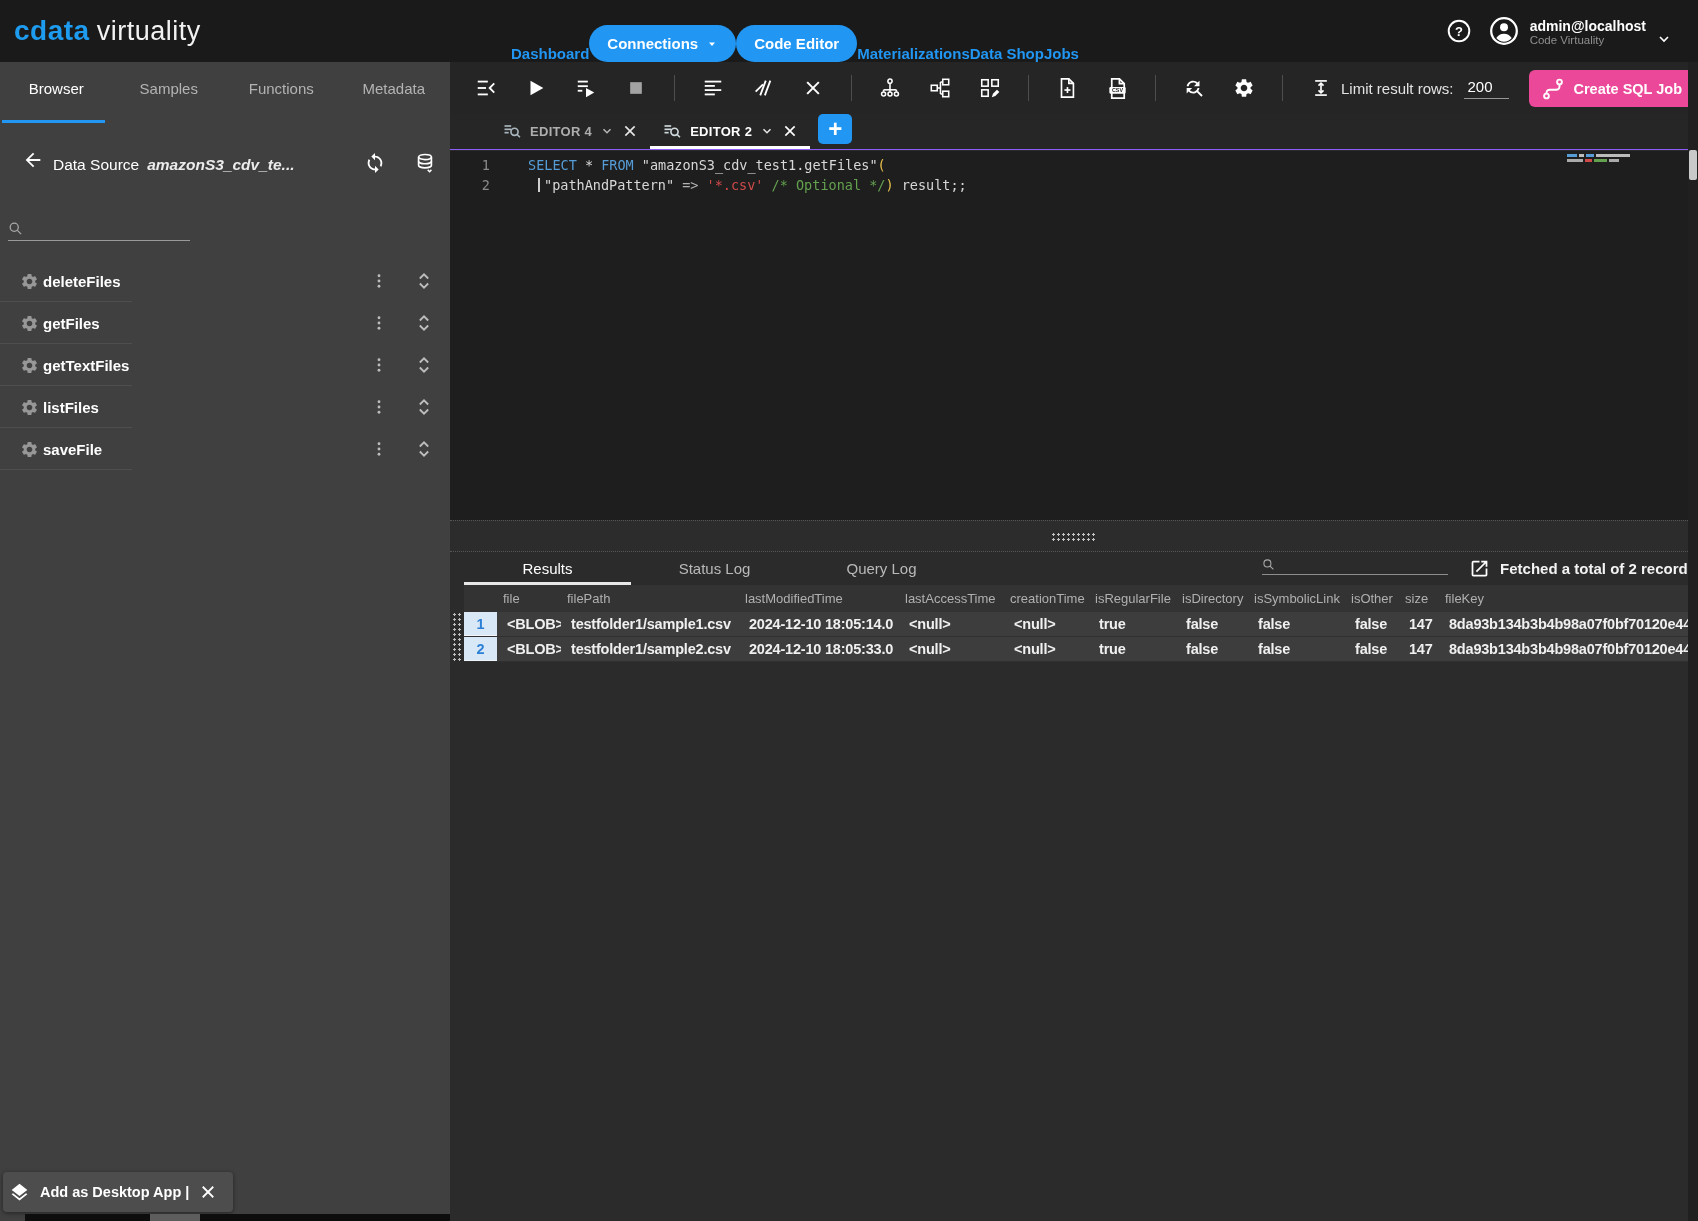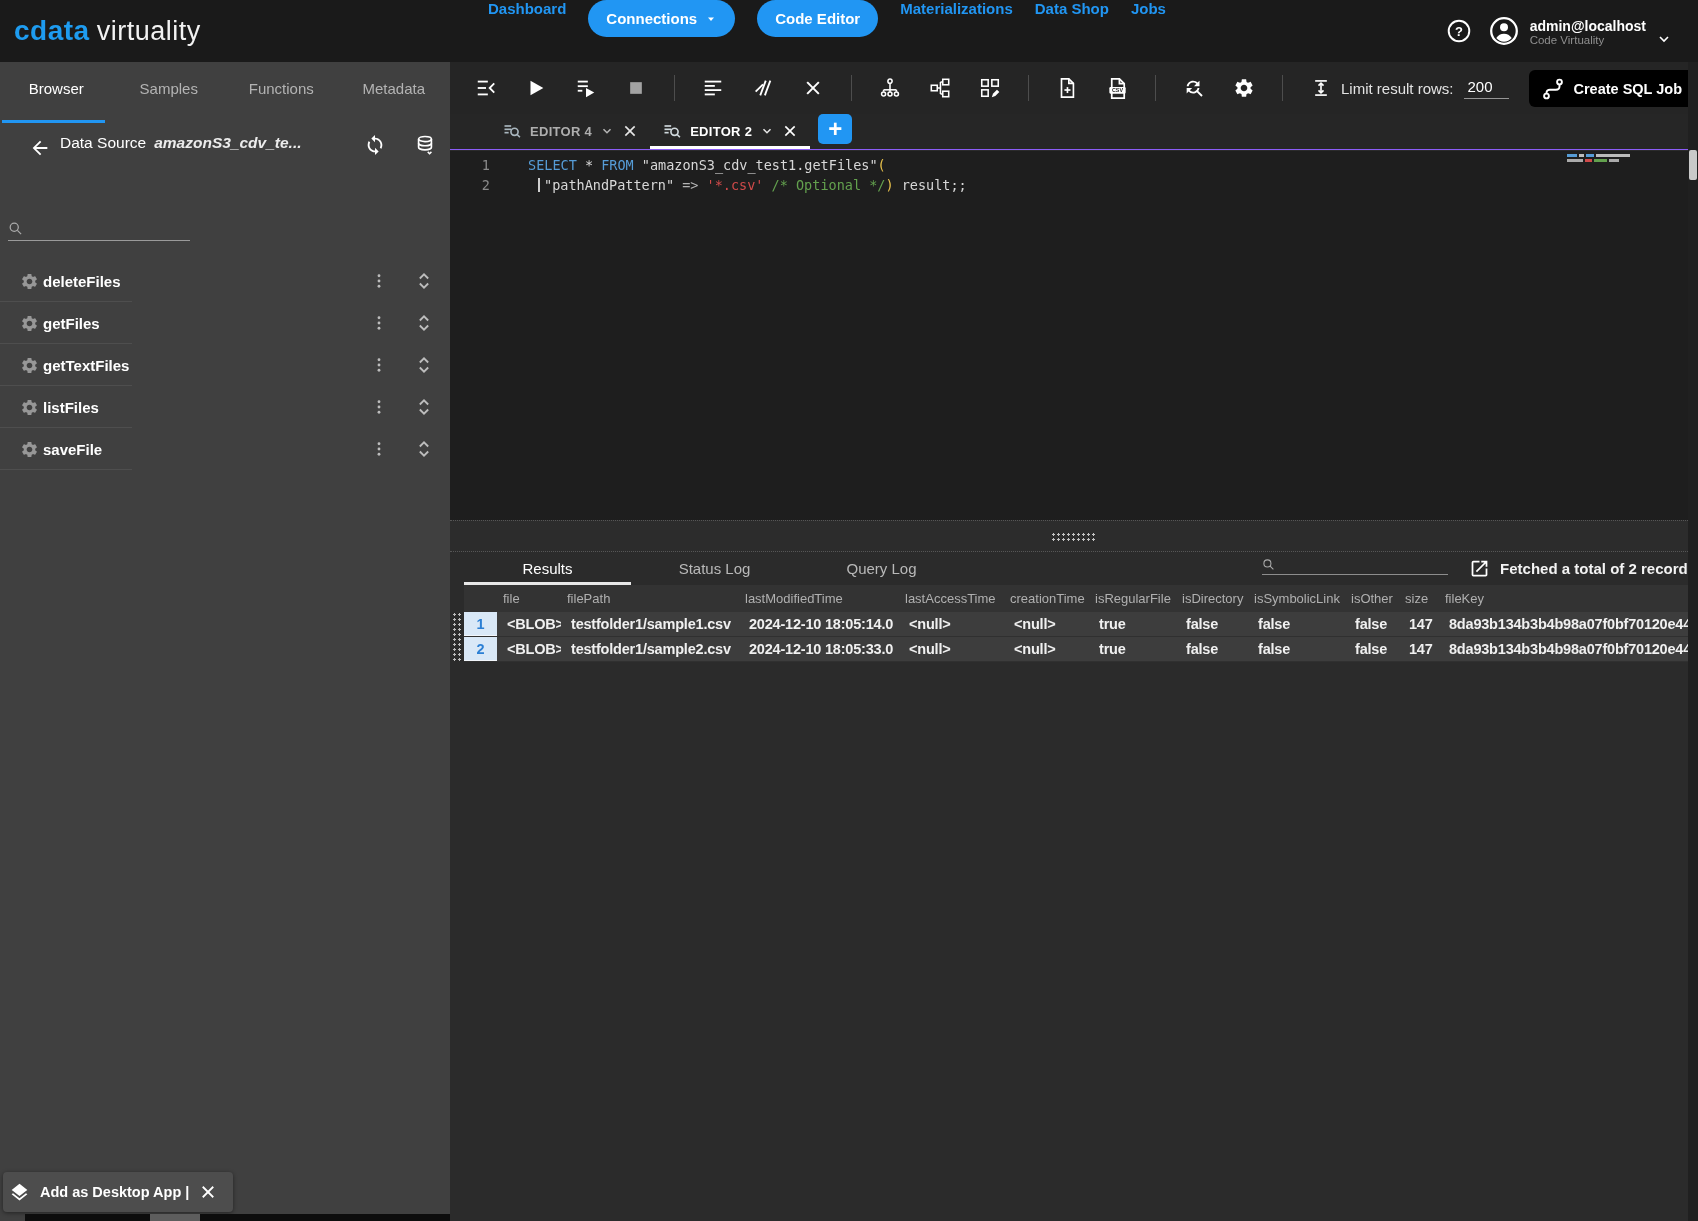--- a/index.html
+++ b/index.html
@@ -6,37 +6,37 @@
   html,body{width:1698px;height:1221px;overflow:hidden;background:#2a2a2a;
     font-family:"Liberation Sans",sans-serif;-webkit-font-smoothing:antialiased}
   svg{display:block}
   .clickable{cursor:pointer}
 
   
   .topbar{position:absolute;top:0;left:0;right:0;height:62px;background:#1a1a1a;z-index:10;display:flex;align-items:center}
   .logo{margin-left:14px;display:flex;align-items:baseline;gap:7px;cursor:pointer}
   .logo .brand{color:#1e9cf0;font-size:28px;font-weight:800;letter-spacing:.5px}
   .logo .product{color:#f2f2f2;font-size:27px;font-weight:300;letter-spacing:.5px}
-  .nav{position:absolute;left:488px;top:0;height:62px;display:flex;align-items:flex-start;gap:22px}
+  .nav{position:absolute;left:511px;top:0;height:62px;display:flex;align-items:flex-end;}
   .nav-link{color:#2196f3;font-size:15px;font-weight:600;white-space:nowrap;cursor:pointer}
   .nav-pill{background:#2196f3;color:#fff;border-radius:20px;padding:10px 18px;font-size:15px;font-weight:600;
     display:flex;align-items:center;gap:8px;white-space:nowrap;cursor:pointer}
   .topbar-right{position:absolute;right:26px;top:0;height:62px;display:flex;align-items:center;gap:16px}
   .user-box{display:flex;align-items:flex-end;gap:10px;cursor:pointer}
   .user-text{line-height:1.15}
   .user-name{color:#fff;font-size:14px;font-weight:700}
   .user-sub{color:#8f8f8f;font-size:11.5px}
 
   
   .sidebar{position:absolute;top:62px;left:0;width:450px;bottom:0;background:#404040}
   .side-tabs{display:flex;height:52px;align-items:center}
   .side-tab{flex:1;text-align:center;font-size:15px;color:#b3b3b3;cursor:pointer}
   .side-tab.active{color:#fff}
   .side-tab-underline{position:absolute;top:58px;left:2px;width:103px;height:3px;background:#2196f3}
-  .src-row{position:absolute;top:72px;left:16px;right:0;height:40px;display:flex;align-items:flex-start}
+  .src-row{position:absolute;top:72px;left:9px;right:0;height:40px;display:flex;align-items:flex-end}
   .src-back{margin-left:10px;width:28px;height:28px;display:flex;align-items:center;justify-content:center;cursor:pointer}
   .src-label{color:#fff;font-size:15.5px;margin-left:6px}
   .src-name{color:#ececec;font-size:15.5px;font-style:italic;margin-left:8px;font-weight:600}
   .src-icons{position:absolute;right:14px;display:flex;gap:28px}
   .side-search{position:absolute;top:158px;left:8px;width:182px;border-bottom:1px solid #9a9a9a;display:flex;align-items:flex-end;gap:6px;padding-bottom:4px}
   .side-search input{background:transparent;border:0;outline:0;color:#eee;font-size:14px;width:150px}
   .side-items{position:absolute;top:198px;left:0;right:0}
   .side-item{position:relative;height:42px;display:flex;align-items:center;cursor:pointer}
   .side-item::after{content:"";position:absolute;left:0;bottom:0;width:132px;height:1px;background:#4e4e4e}
   .side-item .gear{margin-left:20px}
@@ -50,21 +50,21 @@
   .side-hscroll .thumb{position:absolute;left:125px;width:50px;top:0;bottom:0;background:#5d5d5d;cursor:pointer}
 
   
   .main{position:absolute;top:62px;left:450px;right:0;bottom:0;background:#2b2b2b}
   .toolbar{position:absolute;top:0;left:0;right:0;height:52px;background:#252525;display:flex;align-items:center;padding-left:24px;gap:26px}
   .tbtn{width:24px;height:24px;display:flex;align-items:center;justify-content:center;cursor:pointer;flex:0 0 auto}
   .tsep{width:1px;height:26px;background:#4d4d4d;flex:0 0 auto}
   .limit-wrap{display:flex;align-items:center;gap:10px;margin-left:2px}
   .limit-label{color:#e3e3e3;font-size:15px;white-space:nowrap}
   .limit-value{color:#fff;font-size:15px;border-bottom:1px solid #969696;padding:0 16px 3px 4px;cursor:text}
-  .create-btn{position:absolute;right:0;top:8px;height:37px;background:#000000;color:#fff;border:0;
+  .create-btn{position:absolute;right:0;top:8px;height:37px;background:#ec4899;color:#fff;border:0;
     border-radius:6px 0 0 6px;font-size:14.5px;font-weight:700;display:flex;align-items:center;gap:8px;padding:0 16px 0 12px;cursor:pointer;font-family:"Liberation Sans",sans-serif}
 
   .etabbar{position:absolute;top:52px;left:0;right:0;height:36px;background:#262626;display:flex;align-items:flex-start;padding-left:40px;border-bottom:1px solid #8b5cf6}
   .etab{height:34px;display:flex;align-items:center;gap:8px;padding:0 12px;position:relative;cursor:pointer}
   .etab .tlbl{font-size:13px;font-weight:700;letter-spacing:.3px;color:#aeaeae}
   .etab.active .tlbl{color:#fff}
   .etab.active::after{content:"";position:absolute;left:0;right:0;bottom:-1px;height:3px;background:#fff}
   .addtab{width:34px;height:30px;background:#2196f3;border-radius:5px;color:#fff;font-size:24px;font-weight:600;
     display:flex;align-items:center;justify-content:center;margin:0 0 3px 8px;cursor:pointer}
 

